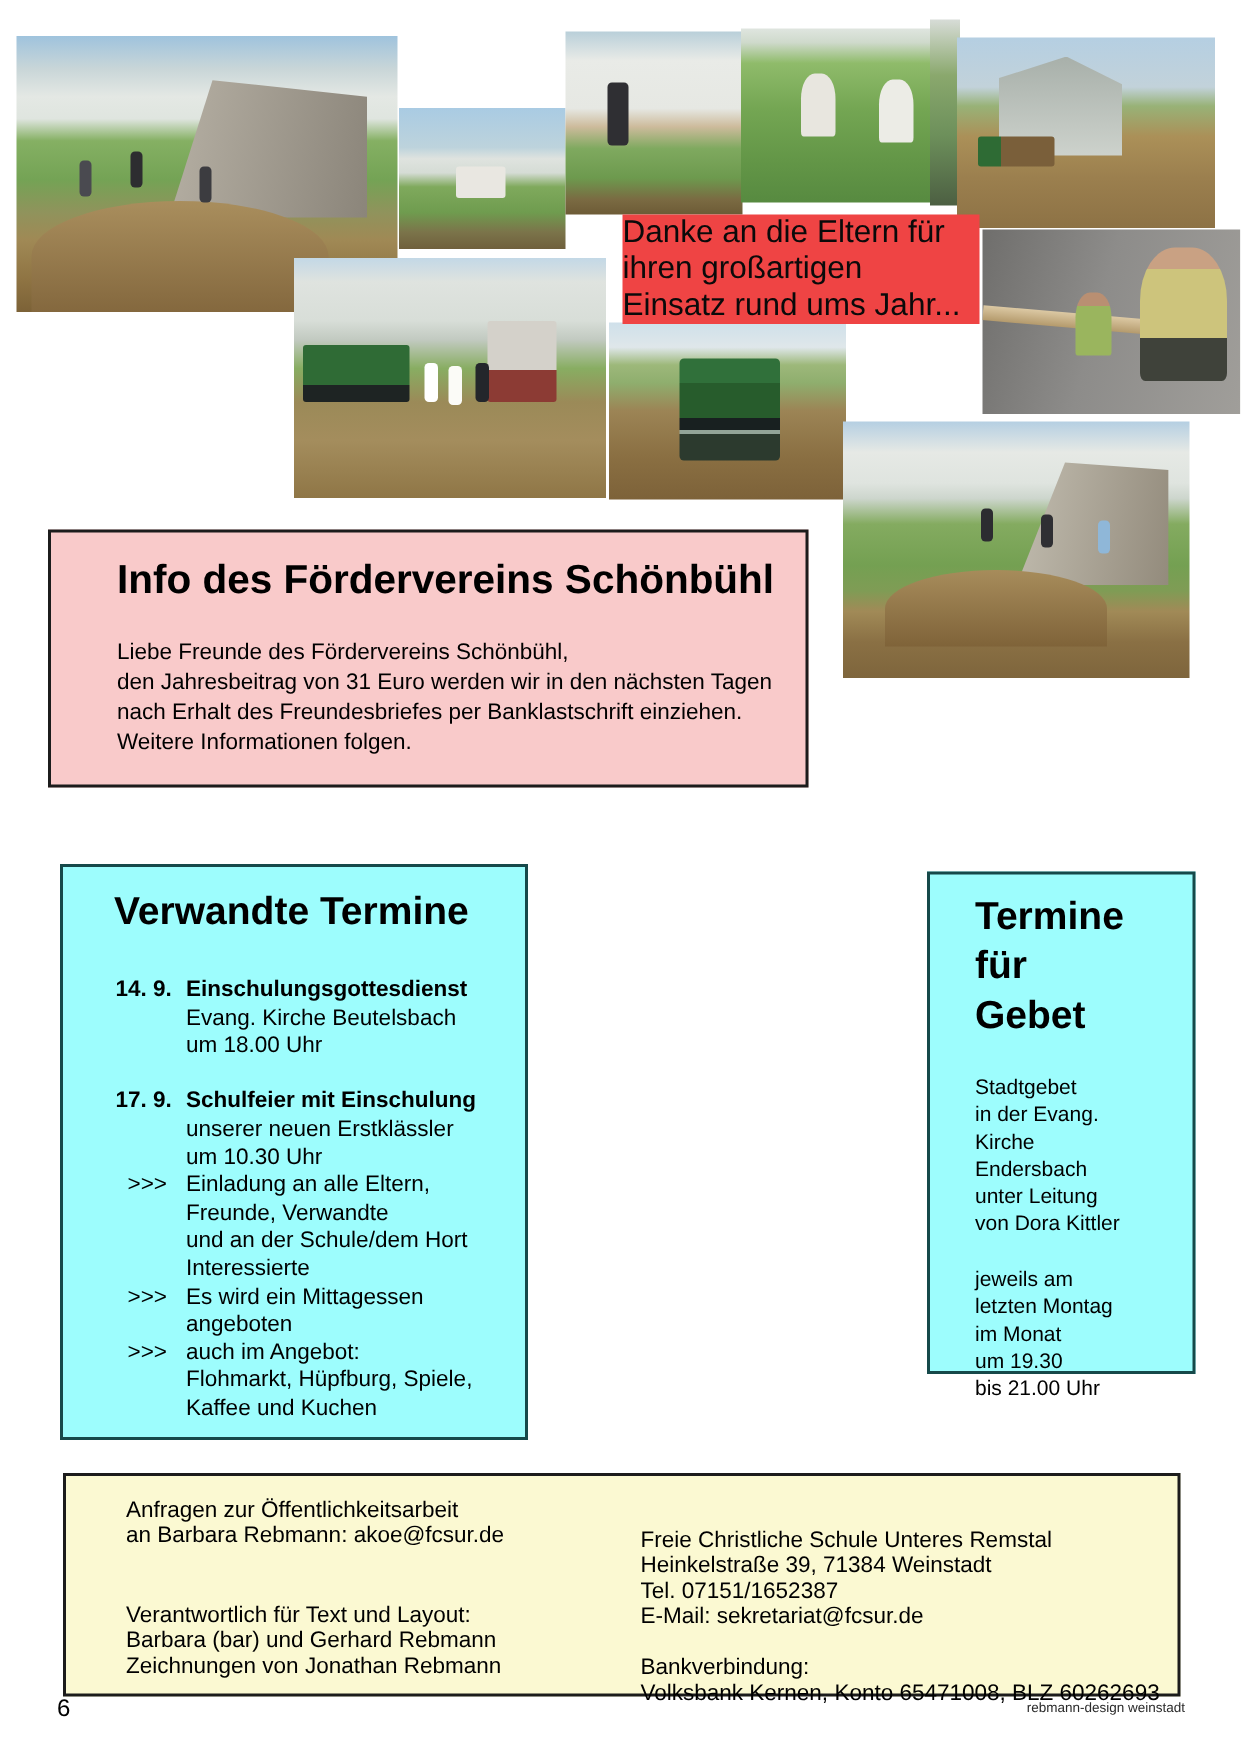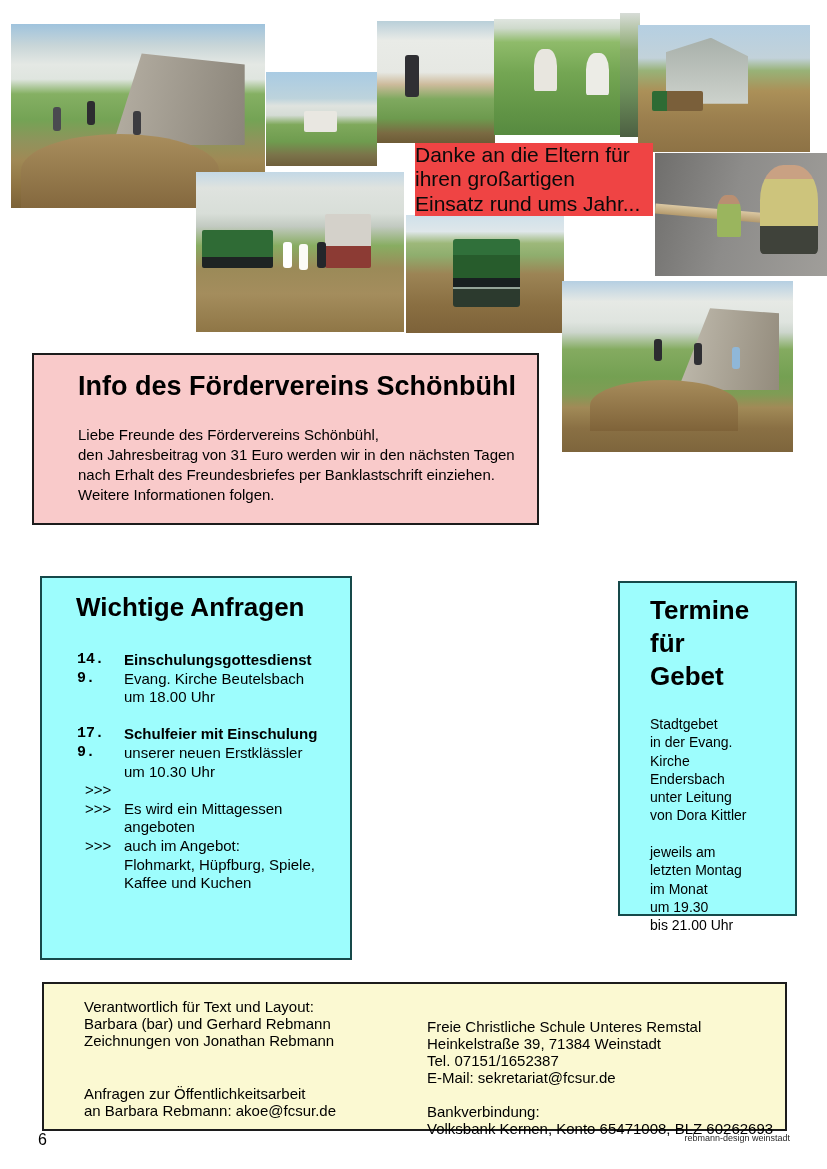--- a/index.html
+++ b/index.html
@@ -56,21 +56,21 @@
   
   .box{position:absolute;box-sizing:border-box;}
   .info-box{left:32px;top:353px;width:507px;height:172px;background:#f9caca;border:2px solid #1c1c1c;padding:16px 10px 0 44px;}
   .info-title{font-size:27px;font-weight:700;margin:0 0 23px 0;}
   .info-body{font-size:15px;line-height:20px;margin:0;}
 
   .termine-box{left:40px;top:576px;width:312px;height:384px;background:#9dfdfd;border:2px solid #16494a;padding:14px 6px 0 32px;}
   .termine-title{font-size:26px;font-weight:700;margin:0 0 0 2px;line-height:30px;}
   .t-list{margin-top:29px;font-size:15px;line-height:18.6px;}
   .t-entry{display:flex;}
-  .t-entry.dated .t-marker{font-weight:700;font-family:Liberation Mono, monospace;}
+  .t-entry.dated .t-marker{font-weight:700;}
   .t-entry:not(.dated) .t-marker{padding-left:11px;box-sizing:border-box;}
   .t-entry.gap-after{margin-bottom:18.6px;}
   .t-marker{width:50px;flex:none;padding-left:3px;box-sizing:border-box;}
   .t-body{flex:1;}
   .t-title{display:block;font-weight:700;}
 
   .gebete-box{left:371px;top:541px;width:227px;height:384px;background:#c5d3f2;border:2px solid #1c1c1c;padding:25px 6px 0 44px;}
   .gebete-title{font-size:26px;line-height:31px;font-weight:700;margin:0;}
   .gebete-box p{font-size:15px;line-height:18.3px;margin:18.3px 0 0 0;}
   .gebete-box p.first{margin-top:24px;}
@@ -141,40 +141,46 @@
 
   <section class="box info-box">
     <h1 class="info-title">Info des Fördervereins Schönbühl</h1>
     <p class="info-body pre">Liebe Freunde des Fördervereins Schönbühl,
 den Jahresbeitrag von 31 Euro werden wir in den nächsten Tagen
 nach Erhalt des Freundesbriefes per Banklastschrift einziehen.
 Weitere Informationen folgen.</p>
   </section>
 
   <section class="box termine-box">
-    <h2 class="termine-title">Wichtige Anfragen</h2>
+    <h2 class="termine-title">Verwandte Termine</h2>
     <div class="t-list">
       <div class="t-entry dated gap-after">
         <span class="t-marker">14. 9.</span>
         <span class="t-body">
           <span class="t-title">Einschulungsgottesdienst</span>
           <span class="pre">Evang. Kirche Beutelsbach
 um 18.00 Uhr</span>
         </span>
       </div>
       <div class="t-entry dated">
         <span class="t-marker">17. 9.</span>
         <span class="t-body">
           <span class="t-title">Schulfeier mit Einschulung</span>
           <span class="pre">unserer neuen Erstklässler
 um 10.30 Uhr</span>
         </span>
       </div>
       <div class="t-entry">
         <span class="t-marker">&gt;&gt;&gt;</span>
+        <span class="t-body">
+          <span class="pre">Einladung an alle Eltern,
+Freunde, Verwandte
+und an der Schule/dem Hort
+Interessierte</span>
+        </span>
       </div>
       <div class="t-entry">
         <span class="t-marker">&gt;&gt;&gt;</span>
         <span class="t-body">
           <span class="pre">Es wird ein Mittagessen
 angeboten</span>
         </span>
       </div>
       <div class="t-entry">
         <span class="t-marker">&gt;&gt;&gt;</span>
@@ -200,25 +206,25 @@
 von Dora Kittler</p>
     <p class="pre">jeweils am
 letzten Montag
 im Monat
 um 19.30
 bis 21.00 Uhr</p>
   </section>
 
   <section class="box imp-box">
     <div class="imp-col imp-left">
+      <p class="pre">Anfragen zur Öffentlichkeitsarbeit
+an Barbara Rebmann: akoe@fcsur.de</p>
       <p class="pre">Verantwortlich für Text und Layout:
 Barbara (bar) und Gerhard Rebmann
 Zeichnungen von Jonathan Rebmann</p>
-      <p class="pre">Anfragen zur Öffentlichkeitsarbeit
-an Barbara Rebmann: akoe@fcsur.de</p>
     </div>
     <div class="imp-col imp-right">
       <p class="pre">Freie Christliche Schule Unteres Remstal
 Heinkelstraße 39, 71384 Weinstadt
 Tel. 07151/1652387
 E-Mail: sekretariat@fcsur.de</p>
       <p class="pre">Bankverbindung:
 Volksbank Kernen, Konto 65471008, BLZ 60262693</p>
     </div>
   </section>

